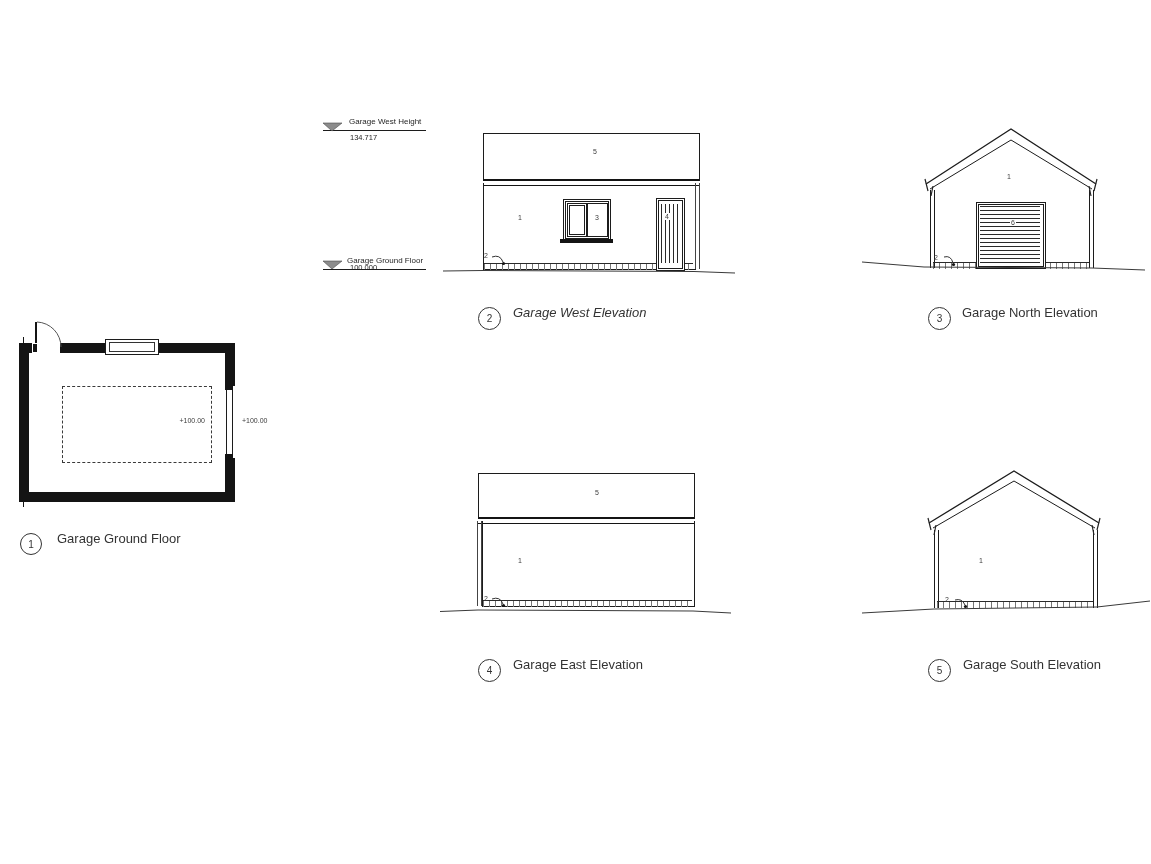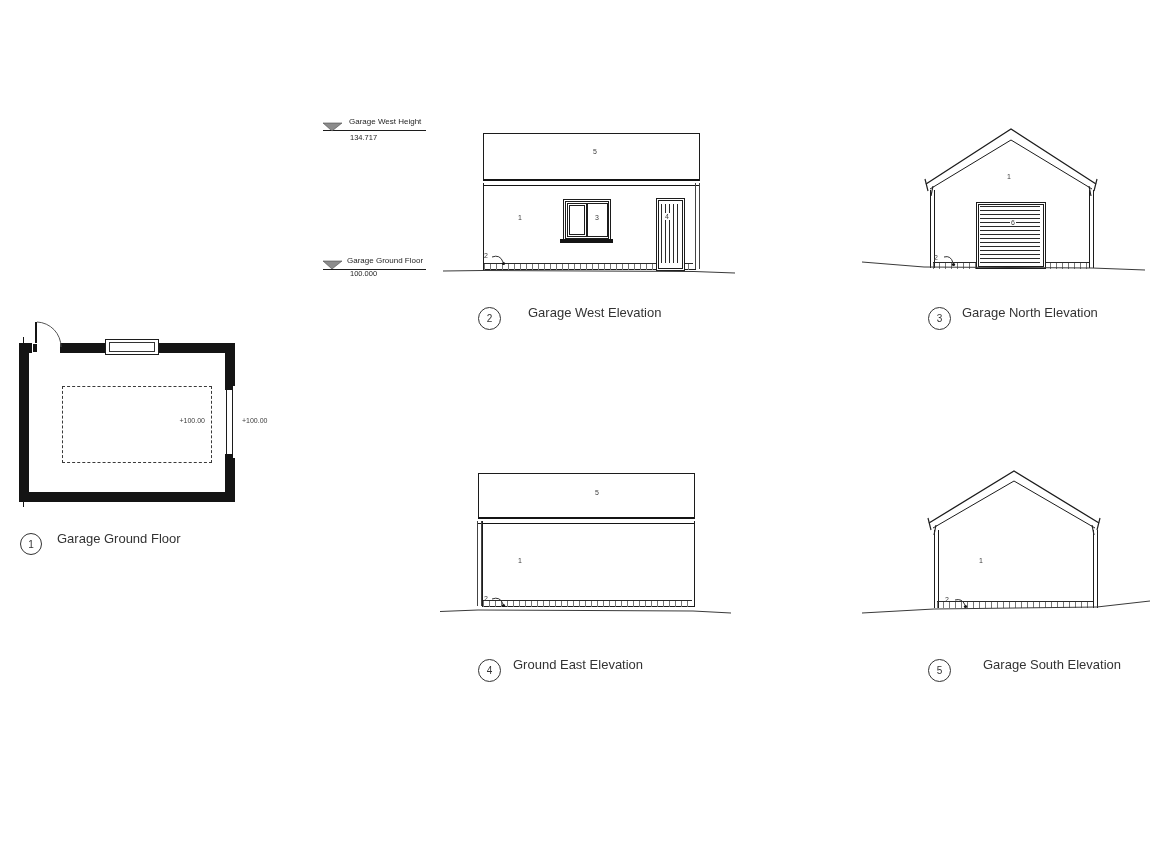--- a/index.html
+++ b/index.html
@@ -30,21 +30,21 @@
 <div class="sheet">
 
   <div>
     <span class="lvl" style="left:349px;top:118px;">Garage West Height</span>
     <div class="abs" style="left:323px;top:130px;width:103px;height:1px;background:#1c1c1c;"></div>
     <span class="lvl lvlval" style="left:350px;top:134px;">134.717</span>
   </div>
   <div>
     <span class="lvl" style="left:347px;top:257px;">Garage Ground Floor</span>
     <div class="abs" style="left:323px;top:269px;width:103px;height:1px;background:#1c1c1c;"></div>
-    <span class="lvl lvlval" style="left:350px;top:270px;">100.000</span>
+    <span class="lvl lvlval" style="left:350px;top:264px;">100.000</span>
   </div>
 
   <div>
     <div class="abs frame" style="left:483px;top:133px;width:215px;height:46px;"></div>
     <div class="abs fascia" style="left:483px;top:179px;width:216px;height:4px;"></div>
     <div class="abs wallLRB" style="left:483px;top:183px;width:211px;height:86px;"></div>
     <div class="abs wall2" style="left:695px;top:183px;width:3px;height:86px;border-color:#444;"></div>
     <div class="abs plinth" style="left:484px;top:263px;width:209px;height:6px;"></div>
     <div class="abs boxw" style="left:563px;top:199px;width:46px;height:40px;"></div>
     <div class="abs frame" style="left:565px;top:201px;width:42px;height:36px;"></div>
@@ -56,21 +56,21 @@
     <div class="abs frame" style="left:658px;top:200px;width:23px;height:67px;"></div>
     <div class="abs vstripes" style="left:661px;top:204px;width:17px;height:59px;"></div>
     <span class="tag" style="left:593px;top:148px;">5</span>
     <span class="tag" style="left:518px;top:214px;">1</span>
     <span class="tag" style="left:595px;top:214px;">3</span>
     <span class="tag tagbg" style="left:664px;top:213px;">4</span>
     <span class="tag" style="left:484px;top:252px;">2</span>
     <div class="circ" style="left:478px;top:307px;">
         <span>2</span>
       </div>
-    <span class="title" style="left:528px;top:305px;">Garage West Elevation</span>
+    <span class="title" style="left:513px;top:305px;font-style:italic;">Garage West Elevation</span>
   </div>
 
   <div>
     <div class="abs wall2" style="left:930px;top:190px;width:3px;height:78px;"></div>
     <div class="abs wall2" style="left:1089px;top:190px;width:3px;height:78px;"></div>
     <div class="abs plinth" style="left:933px;top:262px;width:43px;height:6px;"></div>
     <div class="abs plinth" style="left:1044px;top:262px;width:45px;height:6px;"></div>
     <div class="abs boxw" style="left:976px;top:202px;width:68px;height:65px;"></div>
     <div class="abs frame" style="left:978px;top:204px;width:64px;height:61px;"></div>
     <div class="abs hstripes" style="left:980px;top:206px;width:60px;height:57px;"></div>
@@ -88,33 +88,33 @@
     <div class="abs fascia" style="left:478px;top:517px;width:216px;height:4px;"></div>
     <div class="abs wallLRB" style="left:482px;top:521px;width:211px;height:85px;"></div>
     <div class="abs wall2" style="left:477px;top:521px;width:3px;height:85px;border-color:#444;"></div>
     <div class="abs plinth" style="left:483px;top:600px;width:209px;height:6px;"></div>
     <span class="tag" style="left:595px;top:489px;">5</span>
     <span class="tag" style="left:518px;top:557px;">1</span>
     <span class="tag" style="left:484px;top:595px;">2</span>
     <div class="circ" style="left:478px;top:659px;">
         <span>4</span>
       </div>
-    <span class="title" style="left:513px;top:657px;">Ground East Elevation</span>
+    <span class="title" style="left:513px;top:657px;">Garage East Elevation</span>
   </div>
 
   <div>
     <div class="abs wall2" style="left:934px;top:530px;width:3px;height:78px;"></div>
     <div class="abs wall2" style="left:1093px;top:530px;width:3px;height:78px;"></div>
     <div class="abs plinth" style="left:937px;top:601px;width:156px;height:6px;"></div>
     <span class="tag" style="left:979px;top:557px;">1</span>
     <span class="tag" style="left:945px;top:596px;">2</span>
     <div class="circ" style="left:928px;top:659px;">
         <span>5</span>
       </div>
-    <span class="title" style="left:983px;top:657px;">Garage South Elevation</span>
+    <span class="title" style="left:963px;top:657px;">Garage South Elevation</span>
   </div>
 
   <div>
     <div class="abs blk" style="left:19px;top:343px;width:13px;height:10px;"></div>
     <div class="abs blk" style="left:60px;top:343px;width:45px;height:10px;"></div>
     <div class="abs blk" style="left:157px;top:343px;width:78px;height:10px;"></div>
     <div class="abs blk" style="left:19px;top:343px;width:10px;height:159px;"></div>
     <div class="abs blk" style="left:19px;top:492px;width:216px;height:10px;"></div>
     <div class="abs blk" style="left:225px;top:343px;width:10px;height:43px;"></div>
     <div class="abs blk" style="left:225px;top:458px;width:10px;height:44px;"></div>

